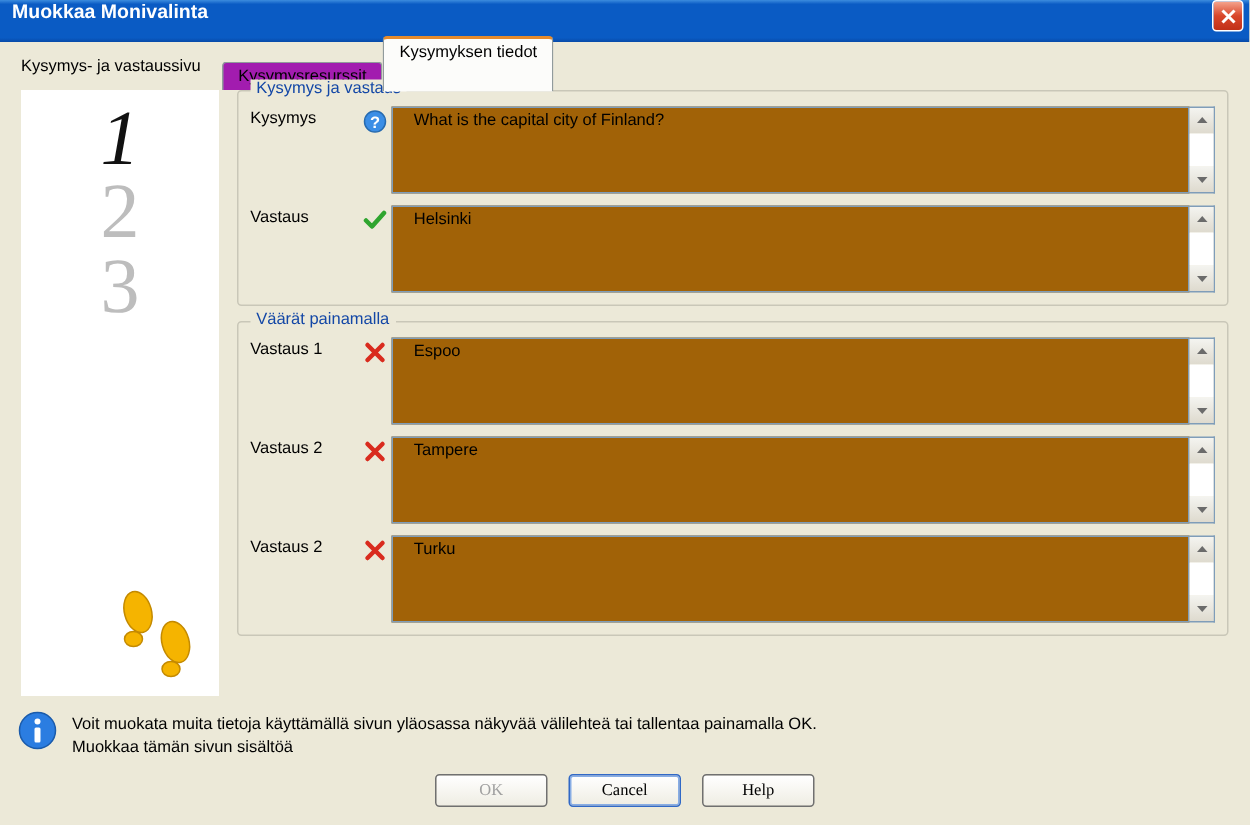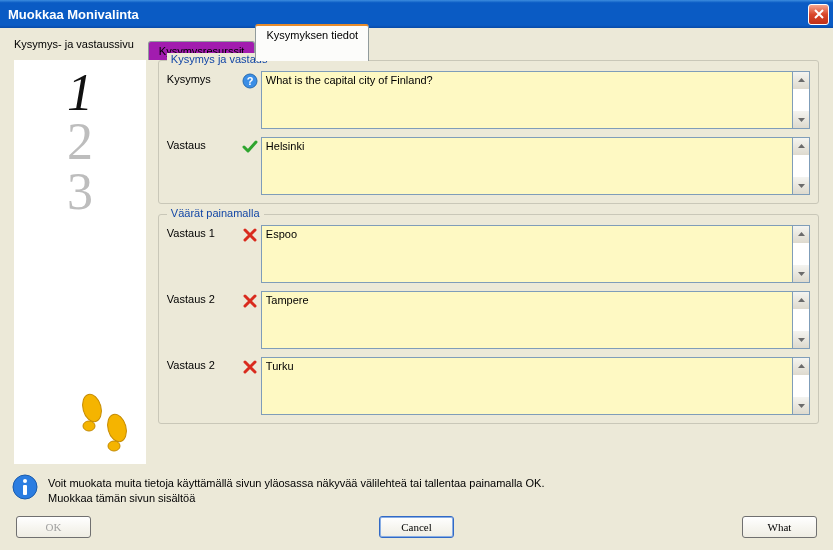--- a/index.html
+++ b/index.html
@@ -8,21 +8,20 @@
   font-size: 11px;
   background: #ece9d8;
   width: 833px;
   height: 550px;
   overflow: hidden;
 }
 .titlebar {
   height: 28px;
   background: linear-gradient(to bottom, #3c8cde 0%, #0a5bc4 10%, #0a5bc4 90%, #084aa8 100%);
   display: flex;
-  align-items: center;
   padding: 0 4px 0 8px;
   color: #fff;
   font-weight: bold;
   font-size: 13px;
 }
 .titlebar .title { flex: 1; }
 .close-btn {
   width: 21px; height: 21px;
   background: linear-gradient(to bottom, #f5a58e, #d9472b 50%, #c13018);
   border: 1px solid #fff;
@@ -120,24 +119,24 @@
 .field-icon svg { width: 16px; height: 16px; }
 .textarea-wrap {
   flex: 1;
   position: relative;
   display: flex;
 }
 .textarea {
   flex: 1;
   height: 58px;
   border: 1px solid #7f9db9;
-  background: #fef9c3;
+  background: #a16207;
   font-family: Tahoma, Arial, sans-serif;
   font-size: 11px;
-  padding: 2px 4px;
+  padding: 2px 14px;
   resize: none;
 }
 .spin {
   width: 17px;
   display: flex;
   flex-direction: column;
   justify-content: space-between;
   border: 1px solid #7f9db9;
   border-left: none;
 }
@@ -155,21 +154,21 @@
   padding: 6px 12px 2px 12px;
   gap: 10px;
 }
 .hint-icon {
   width: 26px; height: 26px;
   display:flex; align-items:center; justify-content:center;
 }
 .hint-text { padding-top: 2px; line-height: 1.35; }
 .button-row {
   display: flex;
-  justify-content: space-between;
+  justify-content: center;
   gap: 14px;
   padding: 8px 16px;
 }
 .btn {
   width: 75px;
   height: 22px;
   border: 1px solid #707070;
   border-radius: 3px;
   background: linear-gradient(#fff,#efede3);
   font-family: Tahoma;
@@ -390,16 +389,16 @@
     </div>
     <div class="hint-text">
       <div>Voit muokata muita tietoja käyttämällä sivun yläosassa näkyvää välilehteä tai tallentaa painamalla OK.</div>
       <div>Muokkaa tämän sivun sisältöä</div>
     </div>
   </div>
 
   <div class="button-row">
     <button class="btn" disabled="">OK</button>
     <button class="btn default">Cancel</button>
-    <button class="btn">What</button>
+    <button class="btn">Help</button>
   </div>
 
 </div>
 
 </body></html>

